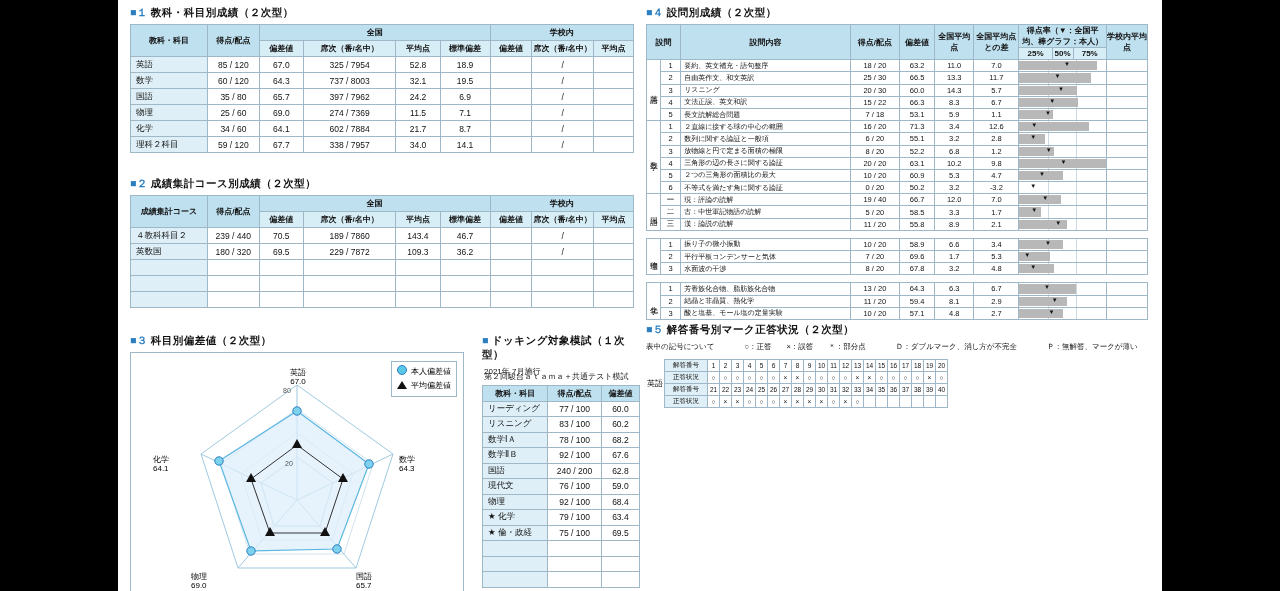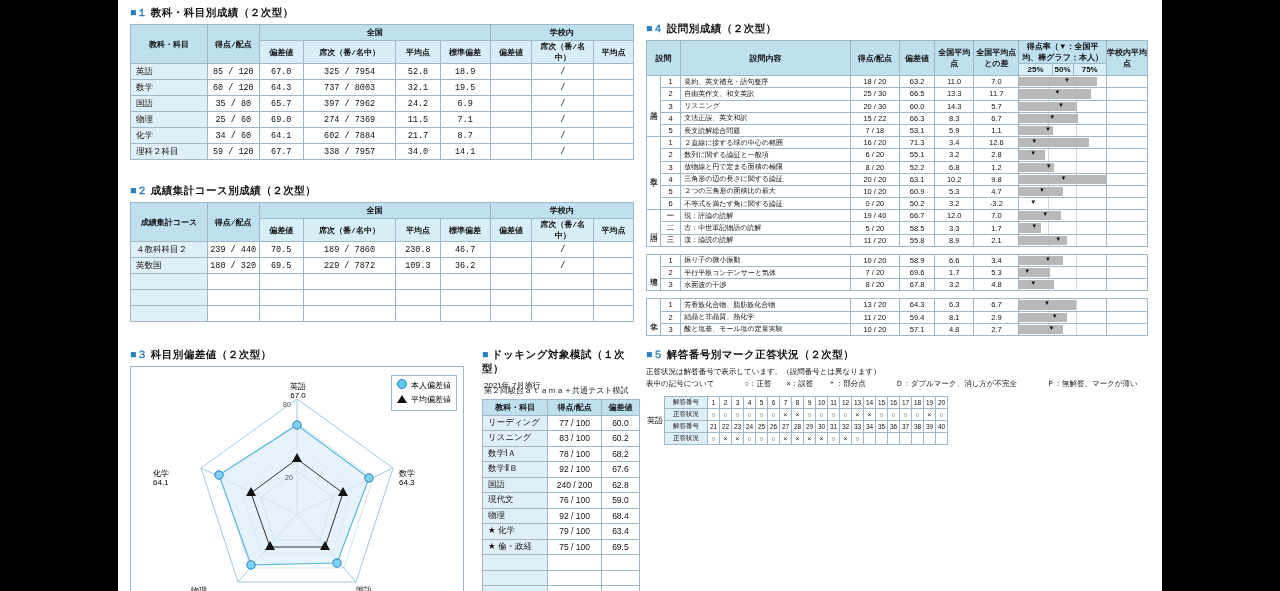--- a/index.html
+++ b/index.html
@@ -8,22 +8,22 @@
   .sec-title{font-size:10.5px;font-weight:bold;color:#111;margin:0 0 4px 0;letter-spacing:0.5px;}
   .sec-title .mk{color:#2b7fc1;margin-right:3px;}
   table{border-collapse:collapse;font-size:8.5px;color:#111;}
   td,th{border:1px solid #9fb8c8;padding:0;text-align:center;font-weight:normal;}
   .hd{background:#bfe0ef;font-weight:bold;font-size:8px;}
   .hd2{background:#d8eef7;font-weight:bold;font-size:8px;}
   .lbl{background:#deeff7;text-align:left;padding-left:5px;font-size:8.5px;}
   .ctr{text-align:center;}
   
   .col-left{position:absolute;left:12px;top:6px;width:510px;}
-  .col-right{position:absolute;left:528px;top:22px;width:508px;}
-  .blk{margin-bottom:14px;font-family:Liberation Mono, monospace;}
+  .col-right{position:absolute;left:528px;top:6px;width:508px;}
+  .blk{margin-bottom:14px;}
   
   .t1{width:504px;}
   .t1 td,.t1 th{height:15px;}
   .t2{width:504px;}
   .t2 td,.t2 th{height:15px;}
   
   .radarbox{border:1px solid #9fb8c8;width:332px;height:240px;position:relative;background:#fff;}
   .legend{position:absolute;right:6px;top:8px;border:1px solid #9fb8c8;background:#fff;font-size:8px;padding:3px 5px;line-height:14px;}
   .legend .d1{display:inline-block;width:8px;height:8px;border-radius:50%;background:#5bc8e8;border:1px solid #2b7fc1;margin-right:4px;vertical-align:-1px;}
   .legend .d2{display:inline-block;width:0;height:0;border-left:5px solid transparent;border-right:5px solid transparent;border-bottom:8px solid #111;margin-right:4px;vertical-align:-1px;}
@@ -164,21 +164,21 @@
           <td class="hd2" style="width:50px">標準偏差</td>
           <td class="hd2" style="width:42px">偏差値</td>
           <td class="hd2" style="width:62px">席次（番/名中）</td>
           <td class="hd2" style="width:40px">平均点</td>
         </tr>
         <tr>
           <td class="lbl">４教科科目２</td>
           <td class="ctr">239 / 440</td>
           <td>70.5</td>
           <td>189 / 7860</td>
-          <td>230.8</td>
+          <td>143.4</td>
           <td>46.7</td>
           <td></td>
           <td>/</td>
           <td></td>
         </tr>
         <tr>
           <td class="lbl">英数国</td>
           <td class="ctr">180 / 320</td>
           <td>69.5</td>
           <td>229 / 7872</td>
@@ -734,25 +734,24 @@
                 <div class="gl" style="left:66%"></div>
                 <div class="barfill" style="width:50%"></div>
                 <span class="tri" style="left:37%">▼</span>
               </div>
             </td>
         <td></td>
       </tr>
     </tbody>
       </table>
 
-    <div style="margin-top:12px">
+    <div style="margin-top:3px">
       <div class="sec-title">
         <span class="mk">■５</span><span>解答番号別マーク正答状況（２次型）</span>
       </div>
-      <div class="note">正答状況は解答番号で表示しています。（設問番号とは異なります）</div>
       <div class="note">表中の記号について　　　　○：正答　　×：誤答　　＊：部分点　　　　Ｄ：ダブルマーク、消し方が不完全　　　　Ｐ：無解答、マークが薄い</div>
 
       <div style="display:flex;align-items:center;margin-top:6px">
         <div style="font-size:8px;width:18px;text-align:center">英語</div>
         <table class="mark-tbl">
           <tbody>
               <tr>
             <td class="h">解答番号</td>
             <td>1</td>
                 <td>2</td>

